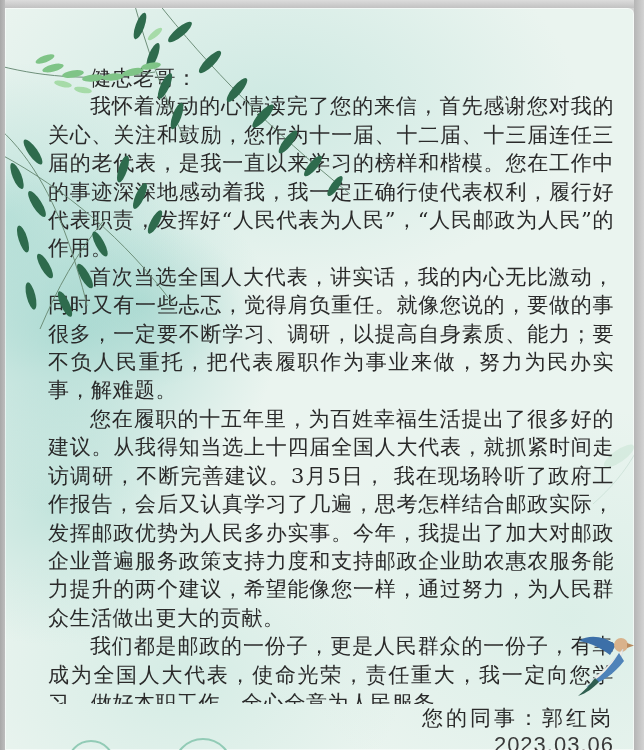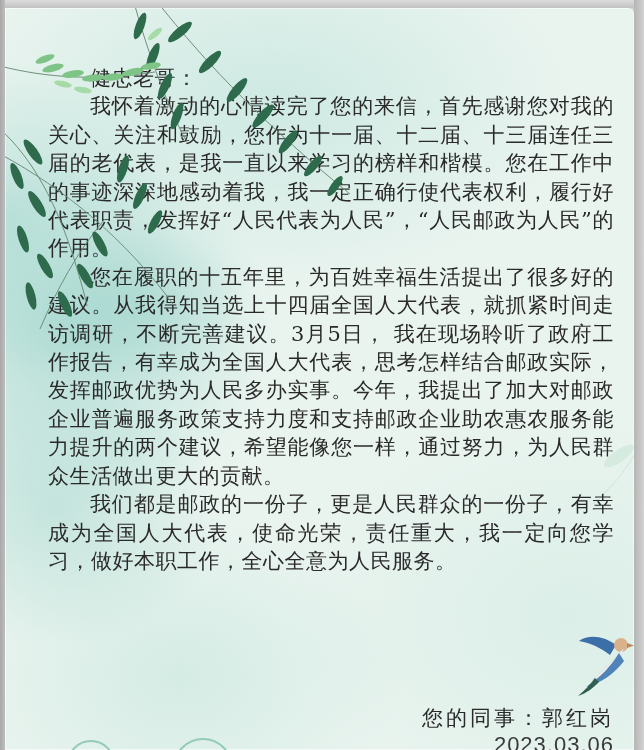--- a/index.html
+++ b/index.html
@@ -133,21 +133,22 @@
     </svg>
 
     <svg class="faint-leaf" width="46" height="70" viewBox="0 0 46 70" aria-hidden="true">
       <ellipse cx="26" cy="20" rx="18" ry="6" fill="rgba(165,210,180,0.45)" transform="rotate(-35 26 20)"></ellipse>
       <path d="M0,68 C18,52 32,36 44,14" stroke="rgba(150,190,170,0.5)" stroke-width="1" fill="none"></path>
     </svg>
 
     <div class="letter">
       <p class="salutation">健忠老哥：</p>
       <p>我怀着激动的心情读完了您的来信，首先感谢您对我的关心、关注和鼓励，您作为十一届、十二届、十三届连任三届的老代表，是我一直以来学习的榜样和楷模。您在工作中的事迹深深地感动着我，我一定正确行使代表权利，履行好代表职责，发挥好“人民代表为人民”，“人民邮政为人民”的作用。</p>
-      <p>您在履职的十五年里，为百姓幸福生活提出了很多好的建议。从我得知当选上十四届全国人大代表，就抓紧时间走访调研，不断完善建议。3月5日， 我在现场聆听了政府工作报告，有幸成为全国人大代表，思考怎样结合邮政实际，发挥邮政优势为人民多办实事。今年，我提出了加大对邮政企业普遍服务政策支持力度和支持邮政企业助农惠农服务能力提升的两个建议，希望能像您一样，通过努力，为人民群众生活做出更大的贡献。</p>
+      <p>首次当选全国人大代表，讲实话，我的内心无比激动，同时又有一些忐忑，觉得肩负重任。就像您说的，要做的事很多，一定要不断学习、调研，以提高自身素质、能力；要不负人民重托，把代表履职作为事业来做，努力为民办实事，解难题。</p>
+      <p>您在履职的十五年里，为百姓幸福生活提出了很多好的建议。从我得知当选上十四届全国人大代表，就抓紧时间走访调研，不断完善建议。3月5日， 我在现场聆听了政府工作报告，会后又认真学习了几遍，思考怎样结合邮政实际，发挥邮政优势为人民多办实事。今年，我提出了加大对邮政企业普遍服务政策支持力度和支持邮政企业助农惠农服务能力提升的两个建议，希望能像您一样，通过努力，为人民群众生活做出更大的贡献。</p>
       <p>我们都是邮政的一份子，更是人民群众的一份子，有幸成为全国人大代表，使命光荣，责任重大，我一定向您学习，做好本职工作，全心全意为人民服务。</p>
     </div>
 
     <div class="signature">您的同事：郭红岗</div>
     <div class="dateline">2023.03.06</div>
 
     <svg class="bird" width="62" height="66" viewBox="0 0 62 66" aria-hidden="true">
       <path d="M40,12 C28,3 13,1 3,8 C16,10 26,16 34,22 Z" fill="#3c6fa8"></path>
       <circle cx="45" cy="12" r="7" fill="#d9b28b"></circle>
       <path d="M51,10 l7,2.5 -7,2.5 z" fill="#b98a5f"></path>

